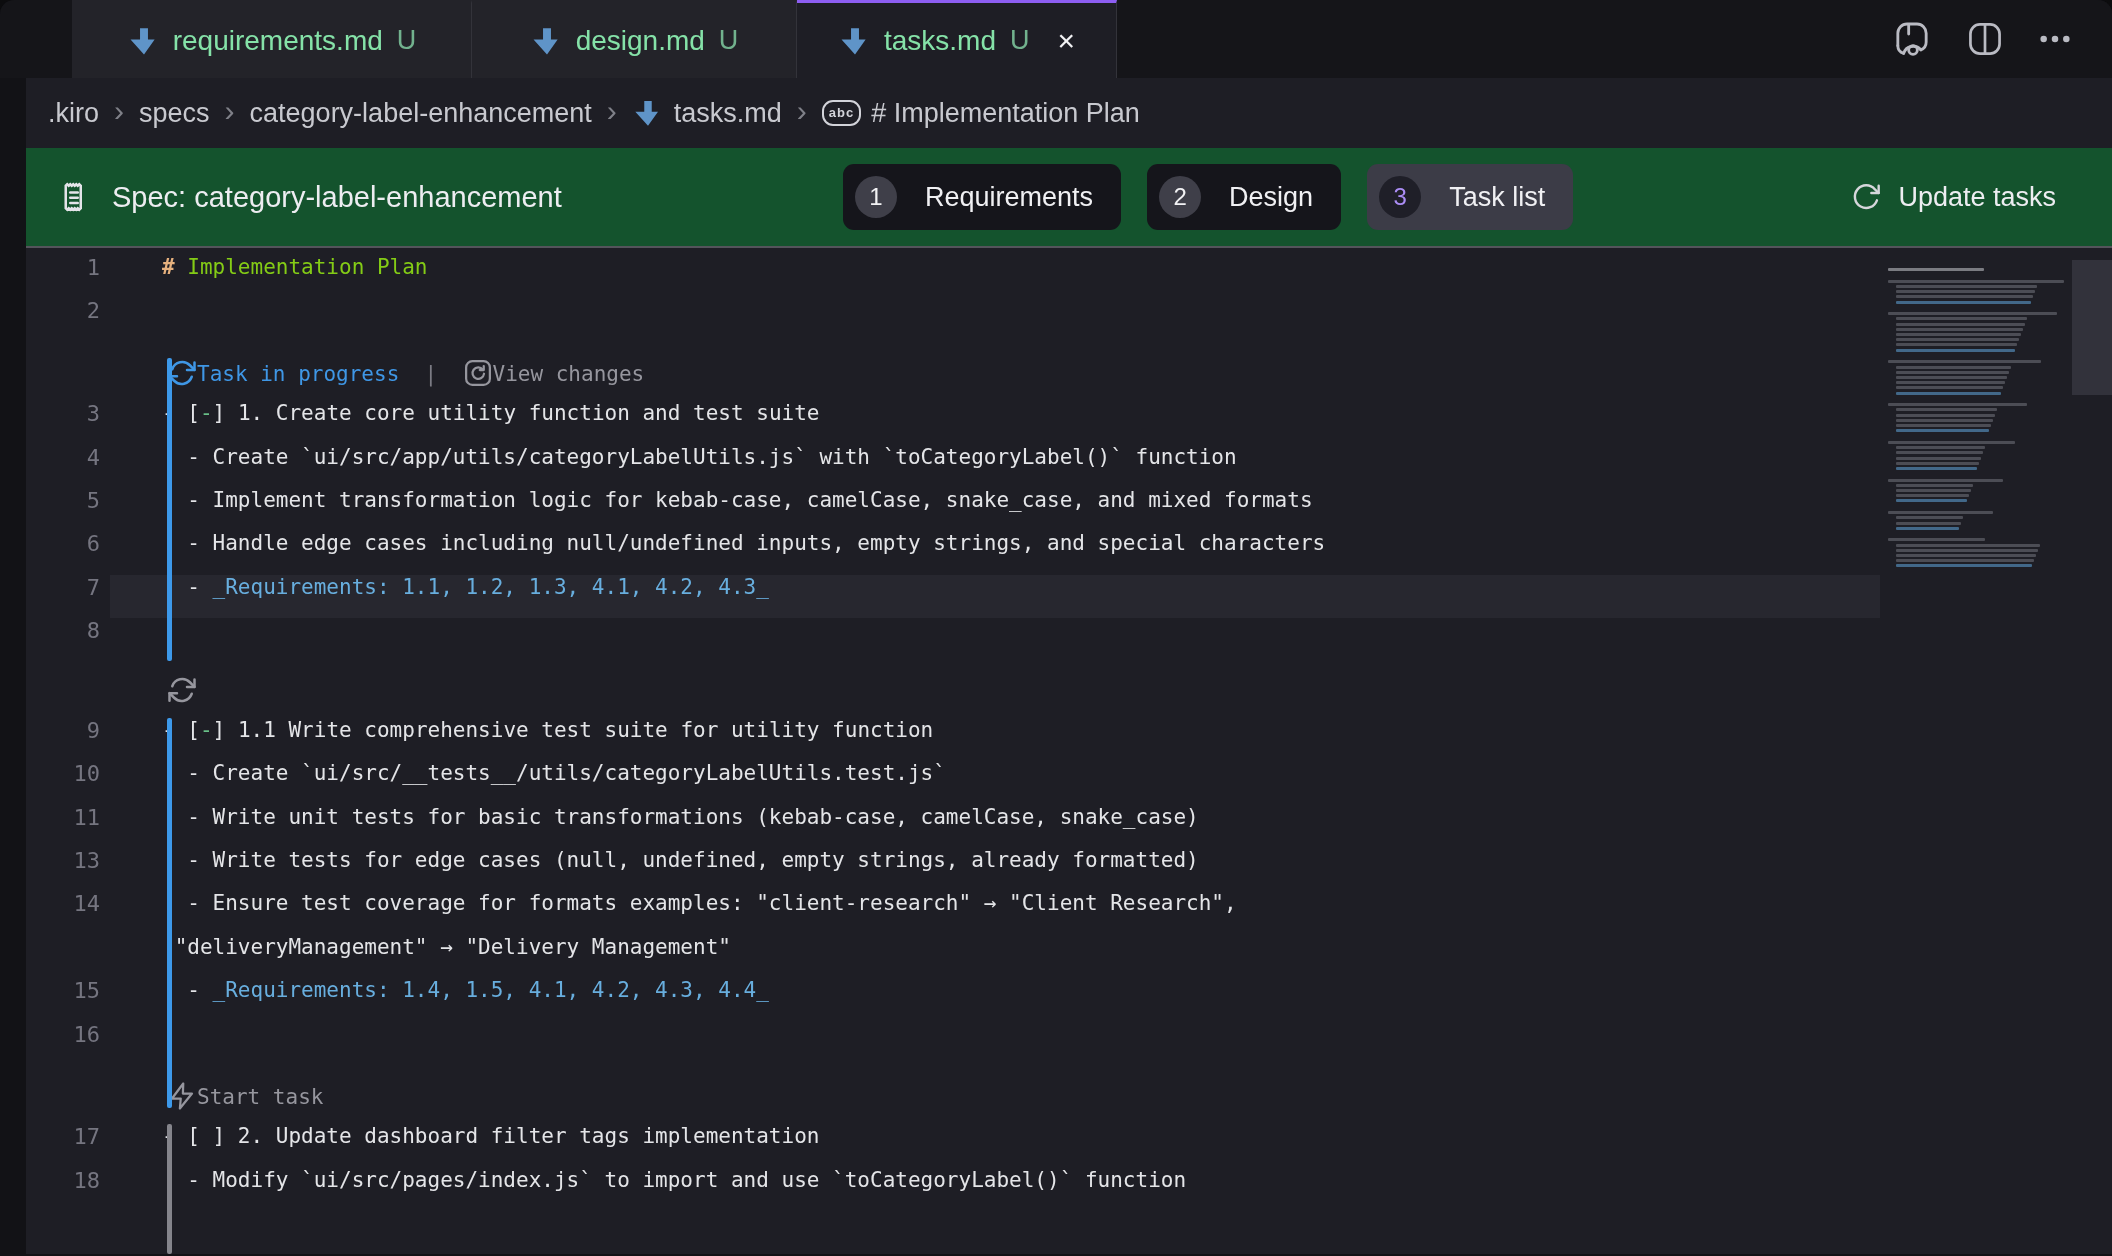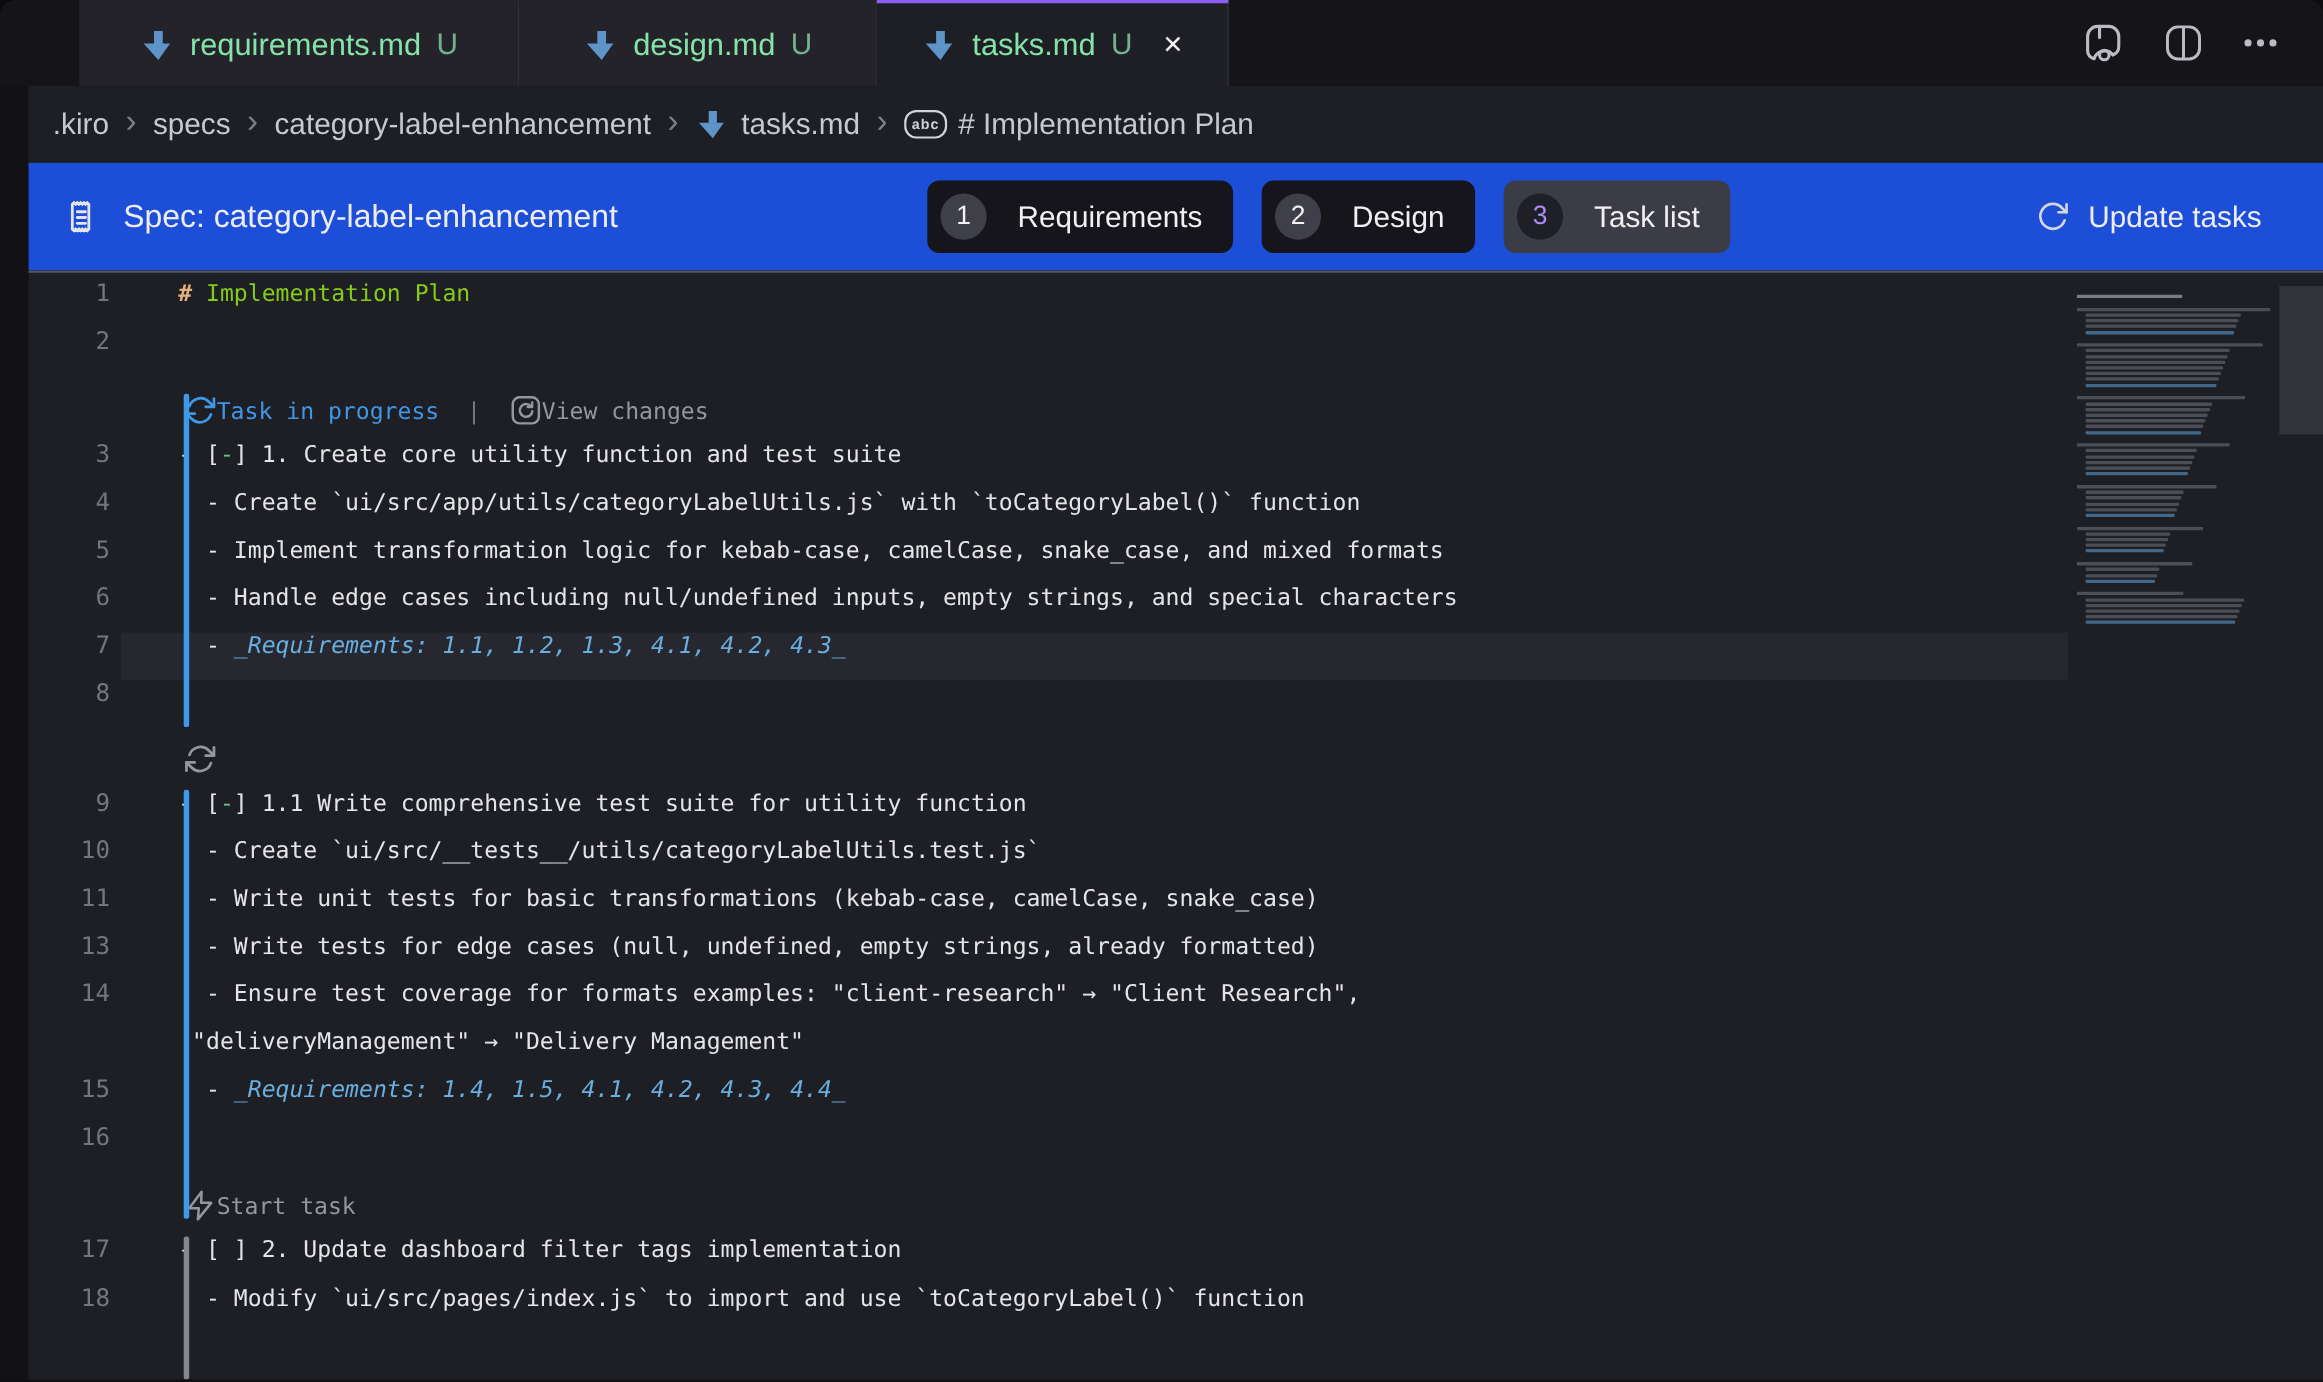--- a/index.html
+++ b/index.html
@@ -18,21 +18,21 @@
   .tabrest{flex:1;display:flex;align-items:center;justify-content:flex-end;gap:34px;padding-right:40px;background:#151519;}
   .hicon{display:flex;align-items:center;justify-content:center;cursor:pointer;}
   
   .breadcrumb{height:70px;margin-left:26px;background:#1e1e25;display:flex;align-items:center;
               padding-left:22px;gap:15px;}
   .bc-item{font-size:27px;color:#c8c9cf;cursor:pointer;display:flex;align-items:center;gap:10px;justify-content:flex-end;}
   .bc-sep{font-size:30px;color:#7f8088;margin-top:-4px;}
   .abc-badge{display:inline-block;border:2.5px solid #d2d3d9;border-radius:11px;color:#d2d3d9;
              font-size:13px;font-weight:bold;padding:0 5px;line-height:22px;letter-spacing:1px;}
   
-  .specbar{position:relative;height:98px;margin-left:26px;background:#1d4ed8;display:flex;align-items:center;}
+  .specbar{position:relative;height:98px;margin-left:26px;background:#14532d;display:flex;align-items:center;}
   .spec-left{display:flex;align-items:center;gap:20px;padding-left:30px;}
   .spec-title{font-size:29px;color:#ededf1;font-weight:500;}
   .steps{position:absolute;left:817px;top:0;height:98px;display:flex;align-items:center;gap:26px;}
   .pill{display:flex;align-items:center;height:66px;border-radius:11px;background:#15151b;
         padding:0 28px 0 12px;cursor:pointer;}
   .pill .num{width:42px;height:42px;border-radius:50%;background:#3f3f49;color:#f2f2f4;font-size:24px;
              display:flex;align-items:center;justify-content:center;}
   .pill .plabel{font-size:27px;color:#f0f0f3;margin-left:28px;}
   .pill.active{background:#3c3c47;}
   .pill.active .num{background:#1f1f28;color:#ab8df5;}
@@ -47,21 +47,21 @@
   .row .code{position:absolute;left:136px;top:0;font:21px "DejaVu Sans Mono",monospace;
              white-space:pre;color:#e4e5e8;cursor:text;}
   .row.hl::before{content:"";position:absolute;left:84px;right:232px;top:0;bottom:0;background:#27272f;}
   .row.lens-progress,.row.lens-start{margin-top:16px;}
   .row.icon-sync{margin-top:13px;}
   .row .code.lens{left:141px;cursor:pointer;}
   .seg-text{color:#e4e5e8;}
   .seg-hash{color:#e6b17e;font-weight:bold;}
   .seg-bold{color:#84cc16;font-weight:normal;}
   .seg-green{color:#69c088;}
-  .seg-req{color:#68aede;font-style:italic;}
+  .seg-req{color:#68aede;}
   .lens-blue{color:#3f97e6;}
   .lens-gray{color:#96969e;}
   .lens-div{color:#7b7b84;}
   .tbar{position:absolute;left:141px;width:5px;border-radius:2px;}
   .tbar.blue{background:#3d99ea;}
   .tbar.gray{background:#85858c;}
   svg.icn{vertical-align:-7px;}
   
   .minimap{position:absolute;left:1862px;top:16px;width:186px;bottom:0;cursor:pointer;}
   .mline{position:absolute;height:3px;border-radius:1px;}

